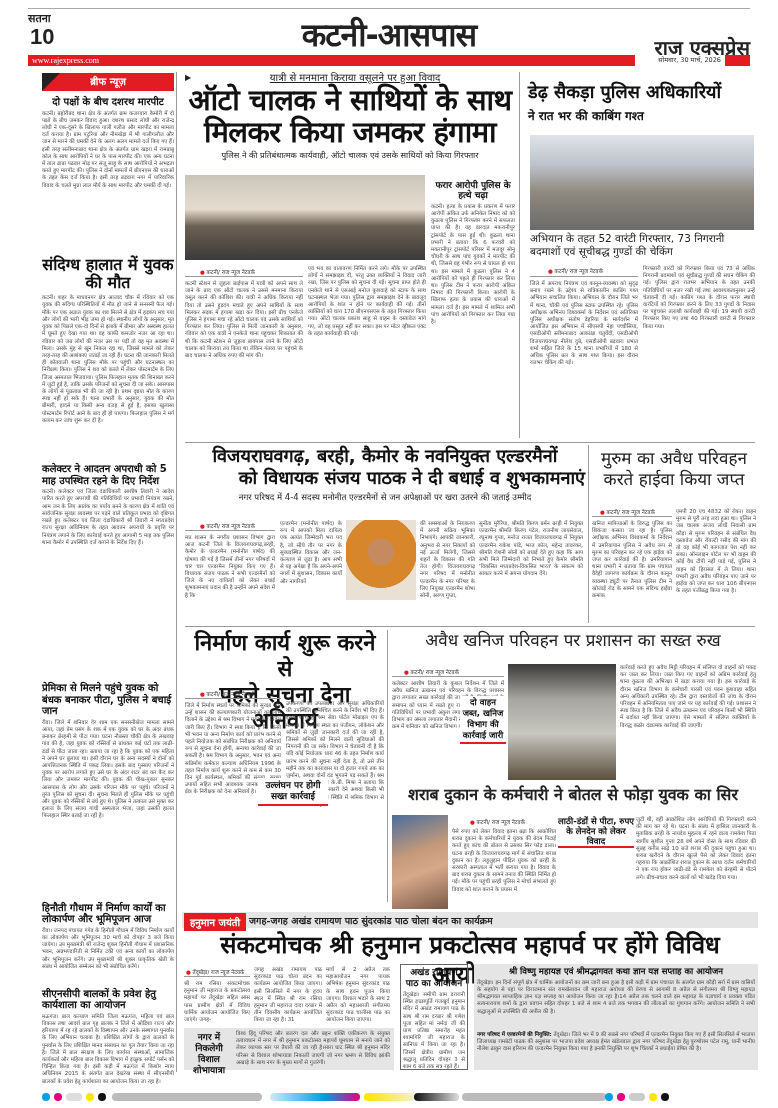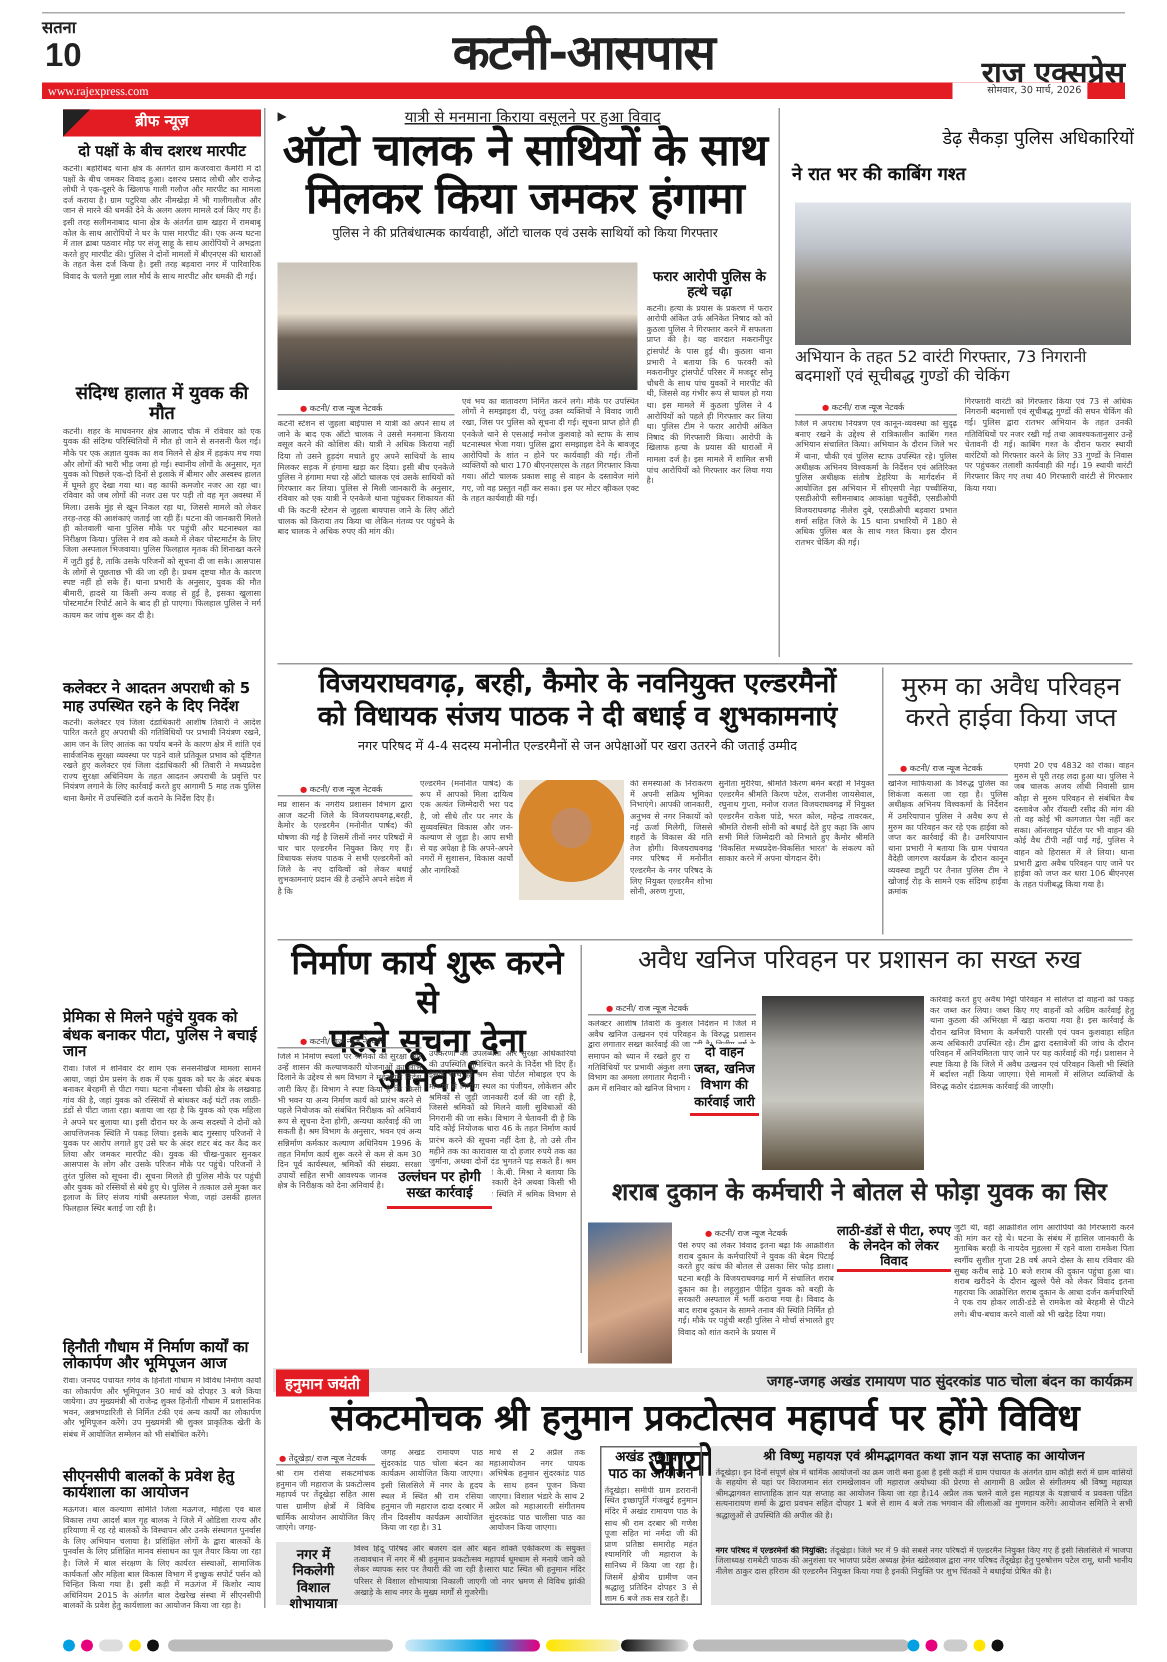--- a/index.html
+++ b/index.html
@@ -44,21 +44,21 @@
 <div class="abs brief-banner">ब्रीफ न्यूज़</div>
 <div class="abs brief-tri"></div>
 <div class="abs col-rule" style="left:176px;top:72px;height:1000px;"></div>
 
 <div class="abs" style="left:42px;top:96px;width:132px;">
   <div>
     <div class="hd" style="font-size:10px;text-align:center;">दो पक्षों के बीच दशरथ मारपीट</div>
     <div class="body-text" style="height:101px;margin-top:2px;">कटनी। बहोरीबंद थाना क्षेत्र के अंतर्गत ग्राम कजरवारा कैमोरी में दो पक्षों के बीच जमकर विवाद हुआ। दशरथ प्रसाद लोधी और राजेन्द्र लोधी ने एक-दूसरे के खिलाफ गाली गलौज और मारपीट का मामला दर्ज कराया है। ग्राम पटुरिया और नीमखेड़ा में भी गालीगलौज और जान से मारने की धमकी देने के अलग अलग मामले दर्ज किए गए हैं। इसी तरह सलीमनाबाद थाना क्षेत्र के अंतर्गत ग्राम खड़रा में रामबाबू कोल के साथ आरोपियों ने घर के पास मारपीट की। एक अन्य घटना में ताल ढाबा पठवार मोड़ पर संजू साहू के साथ आरोपियों ने अभद्रता करते हुए मारपीट की। पुलिस ने दोनों मामलों में बीएनएस की धाराओं के तहत केस दर्ज किया है। इसी तरह बड़वारा नगर में पारिवारिक विवाद के चलते मुन्ना लाल मौर्य के साथ मारपीट और धमकी दी गई।</div>
   </div>
   <div style="margin-top:3px;">
-    <div class="hd" style="font-size:12px;text-align:center;margin-top:45px;">संदिग्ध हालात में युवक की मौत</div>
+    <div class="hd" style="font-size:16px;text-align:center;margin-top:45px;">संदिग्ध हालात में युवक की मौत</div>
     <div class="body-text" style="height:166px;margin-top:2px;">कटनी। शहर के माधवनगर क्षेत्र आजाद चौक में रविवार को एक युवक की संदिग्ध परिस्थितियों में मौत हो जाने से सनसनी फैल गई। मौके पर एक अज्ञात युवक का शव मिलने से क्षेत्र में हड़कंप मच गया और लोगों की भारी भीड़ जमा हो गई। स्थानीय लोगों के अनुसार, मृत युवक को पिछले एक-दो दिनों से इलाके में बीमार और अस्वस्थ हालत में घूमते हुए देखा गया था। वह काफी कमजोर नजर आ रहा था। रविवार को जब लोगों की नजर उस पर पड़ी तो वह मृत अवस्था में मिला। उसके मुंह से खून निकल रहा था, जिससे मामले को लेकर तरह-तरह की आशंकाएं जताई जा रही हैं। घटना की जानकारी मिलते ही कोतवाली थाना पुलिस मौके पर पहुंची और घटनास्थल का निरीक्षण किया। पुलिस ने शव को कब्जे में लेकर पोस्टमार्टम के लिए जिला अस्पताल भिजवाया। पुलिस फिलहाल मृतक की शिनाख्त करने में जुटी हुई है, ताकि उसके परिजनों को सूचना दी जा सके। आसपास के लोगों से पूछताछ भी की जा रही है। प्रथम दृष्टया मौत के कारण स्पष्ट नहीं हो सके हैं। थाना प्रभारी के अनुसार, युवक की मौत बीमारी, हादसे या किसी अन्य वजह से हुई है, इसका खुलासा पोस्टमार्टम रिपोर्ट आने के बाद ही हो पाएगा। फिलहाल पुलिस ने मर्ग कायम कर जांच शुरू कर दी है।</div>
   </div>
   <div style="margin-top:3px;">
     <div class="hd" style="font-size:10px;">कलेक्टर ने आदतन अपराधी को 5 माह उपस्थित रहने के दिए निर्देश</div>
     <div class="body-text" style="height:180px;margin-top:2px;">कटनी। कलेक्टर एवं जिला दंडाधिकारी आशीष तिवारी ने आदेश पारित करते हुए अपराधी की गतिविधियों पर प्रभावी नियंत्रण रखने, आम जन के लिए आतंक का पर्याय बनने के कारण क्षेत्र में शांति एवं सार्वजनिक सुरक्षा व्यवस्था पर पड़ने वाले प्रतिकूल प्रभाव को दृष्टिगत रखते हुए कलेक्टर एवं जिला दंडाधिकारी श्री तिवारी ने मध्यप्रदेश राज्य सुरक्षा अधिनियम के तहत आदतन अपराधी के प्रवृत्ति पर नियंत्रण लगाने के लिए कार्रवाई करते हुए आगामी 5 माह तक पुलिस थाना कैमोर में उपस्थिति दर्ज कराने के निर्देश दिए हैं।</div>
   </div>
   <div style="margin-top:14px;">
     <div class="hd" style="font-size:10px;">प्रेमिका से मिलने पहुंचे युवक को बंधक बनाकर पीटा, पुलिस ने बचाई जान</div>
     <div class="body-text" style="height:180px;margin-top:2px;">रीवा। जिले में शनिवार देर शाम एक सनसनीखेज मामला सामने आया, जहां प्रेम प्रसंग के शक में एक युवक को घर के अंदर बंधक बनाकर बेरहमी से पीटा गया। घटना नौबस्ता चौकी क्षेत्र के लखवाड़ गांव की है, जहां युवक को रस्सियों से बांधकर कई घंटों तक लाठी-डंडों से पीटा जाता रहा। बताया जा रहा है कि युवक को एक महिला ने अपने घर बुलाया था। इसी दौरान घर के अन्य सदस्यों ने दोनों को आपत्तिजनक स्थिति में पकड़ लिया। इसके बाद गुस्साए परिजनों ने युवक पर आरोप लगाते हुए उसे घर के अंदर शटर बंद कर कैद कर लिया और जमकर मारपीट की। युवक की चीख-पुकार सुनकर आसपास के लोग और उसके परिजन मौके पर पहुंचे। परिजनों ने तुरंत पुलिस को सूचना दी। सूचना मिलते ही पुलिस मौके पर पहुंची और युवक को रस्सियों से बंधे हुए थे। पुलिस ने तत्काल उसे मुक्त कर इलाज के लिए संजय गांधी अस्पताल भेजा, जहां उसकी हालत फिलहाल स्थिर बताई जा रही है।</div>
   </div>
@@ -86,35 +86,35 @@
 <div class="abs hrule" style="left:185px;top:276px;width:118px;"></div>
 <div class="abs body-text" style="left:185px;top:280px;width:118px;height:158px;">कटनी स्टेशन से जुहला बाईपास में यात्री को अपने साथ ले जाने के बाद एक ऑटो चालक ने उससे मनमाना किराया वसूल करने की कोशिश की। यात्री ने अधिक किराया नहीं दिया तो उसने हुड़दंग मचाते हुए अपने साथियों के साथ मिलकर सड़क में हंगामा खड़ा कर दिया। इसी बीच एनकेजे पुलिस ने हंगामा मचा रहे ऑटो चालक एवं उसके साथियों को गिरफ्तार कर लिया। पुलिस से मिली जानकारी के अनुसार, रविवार को एक यात्री ने एनकेजे थाना पहुंचकर शिकायत की थी कि कटनी स्टेशन से जुहला बायपास जाने के लिए ऑटो चालक को किराया तय किया था लेकिन गंतव्य पर पहुंचने के बाद चालक ने अधिक रुपए की मांग की।</div>
 <div class="abs body-text" style="left:308px;top:265px;width:118px;height:173px;">एवं भय का वातावरण निर्मित करने लगे। मौके पर उपस्थित लोगों ने समझाइश दी, परंतु उक्त व्यक्तियों ने विवाद जारी रखा, जिस पर पुलिस को सूचना दी गई। सूचना प्राप्त होते ही एनकेजे थाने से एसआई मनोज कुशवाहे को स्टाफ के साथ घटनास्थल भेजा गया। पुलिस द्वारा समझाइश देने के बावजूद आरोपियों के शांत न होने पर कार्यवाही की गई। तीनों व्यक्तियों को धारा 170 बीएनएसएस के तहत गिरफ्तार किया गया। ऑटो चालक प्रकाश साहू से वाहन के दस्तावेज मांगे गए, जो वह प्रस्तुत नहीं कर सका। इस पर मोटर व्हीकल एक्ट के तहत कार्यवाही की गई।</div>
 <div class="abs" style="left:431px;top:180px;width:84px;">
   <div class="hd" style="font-size:9px;text-align:center;">फरार आरोपी पुलिस के हत्थे चढ़ा</div>
   <div class="body-text" style="height:238px;margin-top:2px;">कटनी। हत्या के प्रयास के प्रकरण में फरार आरोपी अंकित उर्फ अनिकेत निषाद को को कुठला पुलिस ने गिरफ्तार करने में सफलता प्राप्त की है। यह वारदात मकरानीपुर ट्रांसपोर्ट के पास हुई थी। कुठला थाना प्रभारी ने बताया कि 6 फरवरी को मकरानीपुर ट्रांसपोर्ट परिसर में मजदूर सोनू चौधरी के साथ पांच युवकों ने मारपीट की थी, जिससे वह गंभीर रूप से घायल हो गया था। इस मामले में कुठला पुलिस ने 4 आरोपियों को पहले ही गिरफ्तार कर लिया था। पुलिस टीम ने फरार आरोपी अंकित निषाद की गिरफ्तारी किया। आरोपी के खिलाफ हत्या के प्रयास की धाराओं में मामला दर्ज है। इस मामले में शामिल सभी पांच आरोपियों को गिरफ्तार कर लिया गया है।</div>
 </div>
 <div class="abs col-rule" style="left:519px;top:72px;height:366px;"></div>
 
 <div class="abs" style="left:528px;top:80px;width:228px;">
-  <div class="hd" style="font-size:12px;text-align:right;line-height:24px;font-weight:normal;">डेढ़ सैकड़ा पुलिस अधिकारियों</div>
+  <div class="hd" style="font-size:18px;text-align:left;line-height:24px;font-weight:bold;">डेढ़ सैकड़ा पुलिस अधिकारियों</div>
   <div class="hd" style="font-size:12px;line-height:24px;">ने रात भर की काबिंग गश्त</div>
 </div>
 <div class="abs photo" style="left:530px;top:135px;width:224px;height:95px;background:linear-gradient(180deg,#dfe3ea 0%,#bfc4cc 30%,#8f8a80 60%,#6a6a6a 100%);"></div>
 <div class="abs" style="left:530px;top:232px;width:224px;font-size:10.5px;line-height:13px;">अभियान के तहत 52 वारंटी गिरफ्तार, 73 निगरानी बदमाशों एवं सूचीबद्ध गुण्डों की चेकिंग</div>
 <div class="abs byline" style="left:548px;top:267px;">कटनी/ राज न्यूज नेटवर्क</div>
 <div class="abs hrule" style="left:530px;top:276px;width:108px;"></div>
 <div class="abs body-text" style="left:530px;top:280px;width:108px;height:158px;">जिले में अपराध नियंत्रण एवं कानून-व्यवस्था को सुदृढ़ बनाए रखने के उद्देश्य से रात्रिकालीन काबिंग गश्त अभियान संचालित किया। अभियान के दौरान जिले भर में थाना, चौकी एवं पुलिस स्टाफ उपस्थित रहे। पुलिस अधीक्षक अभिनय विश्वकर्मा के निर्देशन एवं अतिरिक्त पुलिस अधीक्षक संतोष डेहरिया के मार्गदर्शन में आयोजित इस अभियान में सीएसपी नेहा पच्चीसिया, एसडीओपी स्लीमनाबाद आकांक्षा चतुर्वेदी, एसडीओपी विजयराघवगढ़ नीलेश दुबे, एसडीओपी बड़वारा प्रभात शर्मा सहित जिले के 15 थाना प्रभारियों में 180 से अधिक पुलिस बल के साथ गश्त किया। इस दौरान रातभर चेकिंग की गई।</div>
 <div class="abs body-text" style="left:643px;top:265px;width:112px;height:173px;">गिरफ्तारी वारंटी को गिरफ्तार किया एवं 73 से अधिक निगरानी बदमाशों एवं सूचीबद्ध गुण्डों की सघन चेकिंग की गई। पुलिस द्वारा रातभर अभियान के तहत उनकी गतिविधियों पर नजर रखी गई तथा आवश्यकतानुसार उन्हें चेतावनी दी गई। काबिंग गश्त के दौरान फरार स्थायी वारंटियों को गिरफ्तार करने के लिए 33 गुण्डों के निवास पर पहुंचकर तलाशी कार्यवाही की गई। 19 स्थायी वारंटी गिरफ्तार किए गए तथा 40 गिरफ्तारी वारंटी से गिरफ्तार किया गया।</div>
 
 <div class="abs hrule" style="left:185px;top:442px;width:570px;"></div>
 
 <div class="abs" style="left:185px;top:445px;width:400px;">
   <div class="hd" style="font-size:18px;text-align:center;line-height:22px;">विजयराघवगढ़, बरही, कैमोर के नवनियुक्त एल्डरमैनों</div>
-  <div class="hd" style="font-size:18px;text-align:center;line-height:22px;">को विधायक संजय पाठक ने दी बधाई व शुभकामनाएं</div>
+  <div class="hd" style="font-size:18px;text-align:right;line-height:22px;">को विधायक संजय पाठक ने दी बधाई व शुभकामनाएं</div>
   <div style="font-size:8.5px;text-align:center;margin-top:2px;">नगर परिषद में 4-4 सदस्य मनोनीत एल्डरमैनों से जन अपेक्षाओं पर खरा उतरने की जताई उम्मीद</div>
 </div>
 <div class="abs byline" style="left:200px;top:522px;">कटनी/ राज न्यूज नेटवर्क</div>
 <div class="abs hrule" style="left:185px;top:530px;width:90px;"></div>
 <div class="abs body-text" style="left:185px;top:534px;width:90px;height:88px;">मप्र शासन के नगरीय प्रशासन विभाग द्वारा आज कटनी जिले के विजयराघवगढ़,बरही, कैमोर के एल्डरमैन (मनोनीत पार्षद) की घोषणा की गई है जिसमें तीनों नगर परिषदों में चार चार एल्डरमैन नियुक्त किए गए हैं। विधायक संजय पाठक ने सभी एल्डरमैनों को जिले के नए दायित्वों को लेकर बधाई शुभकामनाएं प्रदान की है उन्होंने अपने संदेश में है कि</div>
 <div class="abs body-text" style="left:280px;top:520px;width:62px;height:102px;">एल्डरमैन (मनोनीत पार्षद) के रूप में आपको मिला दायित्व एक अत्यंत जिम्मेदारी भरा पद है, जो सीधे तौर पर नगर के सुव्यवस्थित विकास और जन-कल्याण से जुड़ा है। आप सभी से यह अपेक्षा है कि अपने-अपने नगरों में सुशासन, विकास कार्यों और नागरिकों</div>
 <div class="abs photo" style="left:346px;top:520px;width:70px;height:80px;background:radial-gradient(circle at 50% 40%,#c58a60 0 22%,#d8862b 23% 60%,#e9e1d4 61%);"></div>
 <div class="abs body-text" style="left:420px;top:520px;width:55px;height:102px;">की समस्याओं के निराकरण में अपनी सक्रिय भूमिका निभाएंगे। आपकी जानकारी, अनुभव से नगर निकायों को नई ऊर्जा मिलेगी, जिससे शहरों के विकास की गति तेज होगी। विजयराघवगढ़ नगर परिषद में मनोनीत एल्डरमैन के नगर परिषद के लिए नियुक्त एल्डरमैन शोभा सोनी, अरुण गुप्ता,</div>
 <div class="abs body-text" style="left:479px;top:520px;width:104px;height:102px;">सुनीता मुरैरिया, श्रीमति किरण बर्मन बरही में नियुक्त एल्डरमैन श्रीमति किरण पटेल, राजनीश जायसेवाल, रघुनाथ गुप्ता, मनोज राजत विजयराघवगढ़ में नियुक्त एल्डरमैन राकेश पांडे, भरत कोल, महेन्द्र तावरकर, श्रीमति रोशनी सोनी को बधाई देते हुए कहा कि आप सभी मिले जिम्मेदारी को निभाते हुए कैमोर श्रीमति 'विकसित मध्यप्रदेश-विकसित भारत' के संकल्प को साकार करने में अपना योगदान देंगे।</div>
 <div class="abs col-rule" style="left:588px;top:445px;height:178px;"></div>
@@ -151,21 +151,21 @@
 
 <div class="abs" style="left:390px;top:785px;width:366px;font-size:16px;text-align:center;line-height:20px;font-weight:bold;">शराब दुकान के कर्मचारी ने बोतल से फोड़ा युवक का सिर</div>
 <div class="abs photo" style="left:392px;top:815px;width:56px;height:94px;background:linear-gradient(160deg,#4a6d9a 0%,#c49a7a 40%,#d7a88a 60%,#7a5a4a 100%);"></div>
 <div class="abs byline" style="left:470px;top:818px;">कटनी/ राज न्यूज नेटवर्क</div>
 <div class="abs body-text" style="left:452px;top:828px;width:104px;height:80px;">पैसे रुपए को लेकर विवाद इतना बढ़ा कि आक्रोशित शराब दुकान के कर्मचारियों ने युवक की बेदम पिटाई करते हुए कांच की बोतल से उसका सिर फोड़ डाला। घटना बरही के विजयराघवगढ़ मार्ग में संचालित शराब दुकान का है। लहूलुहान पीड़ित युवक को बरही के सरकारी अस्पताल में भर्ती कराया गया है। विवाद के बाद शराब दुकान के सामने तनाव की स्थिति निर्मित हो गई। मौके पर पहुंची बरही पुलिस ने मोर्चा संभालते हुए विवाद को शांत कराने के प्रयास में</div>
 <div class="abs pull" style="left:558px;top:816px;width:76px;font-size:8.5px;line-height:10px;">लाठी-डंडों से पीटा, रुपए के लेनदेन को लेकर विवाद</div>
 <div class="abs body-text" style="left:636px;top:816px;width:120px;height:92px;">जुटी थी, वहीं आक्रोशित लोग आरोपियों की गिरफ्तारी करने की मांग कर रहे थे। घटना के संबंध में हासिल जानकारी के मुताबिक बरही के नायदेव मुहल्ला में रहने वाला रामकेश पिता स्वर्गीय सुशील गुप्ता 28 वर्ष अपने दोस्त के साथ रविवार की सुबह करीब साढ़े 10 बजे शराब की दुकान पहुंचा हुआ था। शराब खरीदने के दौरान खुल्ले पैसे को लेकर विवाद इतना गहराया कि आक्रोशित शराब दुकान के आधा दर्जन कर्मचारियों ने एक राय होकर लाठी-डंडे से रामकेश को बेरहमी से पीटने लगे। बीच-बचाव करने वालों को भी खदेड़ दिया गया।</div>
 
 <div class="abs gray-strip" style="left:182px;top:912px;width:576px;height:16px;"></div>
 <div class="abs hanuman-tag" style="left:184px;top:913px;">हनुमान जयंती</div>
-<div class="abs" style="left:259px;top:914px;width:496px;text-align:right;font-size:9.5px;font-weight:bold;">जगह-जगह अखंड रामायण पाठ सुंदरकांड पाठ चोला बंदन का कार्यक्रम</div>
+<div class="abs" style="left:249px;top:914px;width:496px;text-align:left;font-size:9.5px;font-weight:bold;">जगह-जगह अखंड रामायण पाठ सुंदरकांड पाठ चोला बंदन का कार्यक्रम</div>
 <div class="abs hd" style="left:182px;top:930px;width:576px;text-align:center;font-size:24px;line-height:30px;">संकटमोचक श्री हनुमान प्रकटोत्सव महापर्व पर होंगे विविध आयोजन</div>
 
 <div class="abs byline" style="left:186px;top:968px;">तेंदूखेड़ा/ राज न्यूज नेटवर्क</div>
 <div class="abs hrule" style="left:184px;top:976px;width:66px;"></div>
 <div class="abs body-text" style="left:184px;top:980px;width:66px;height:44px;">श्री राम रसिया संकटमोचक हनुमान जी महाराज के प्रकटोत्सव महापर्व पर तेंदूखेड़ा सहित आस पास ग्रामीण क्षेत्रों में विविध धार्मिक आयोजन आयोजित किए जाएंगे। जगह-</div>
 <div class="abs body-text" style="left:254px;top:966px;width:68px;height:58px;">जगह अखंड रामायण पाठ सुंदरकांड पाठ चोला बंदन का कार्यक्रम आयोजित किया जाएगा।इसी सिलसिले में नगर के हृदय स्थल में स्थित श्री राम रसिया हनुमान जी महाराज दादा दरबार में तीन दिवसीय कार्यक्रम आयोजित किया जा रहा है। 31</div>
 <div class="abs body-text" style="left:326px;top:966px;width:64px;height:58px;">मार्च से 2 अप्रैल तक महाआयोजन नगर पायक अभिषेक हनुमान सुंदरकांड पाठ के साथ हवन पूजन किया जाएगा। विशाल भंडारे के साथ 2 अप्रैल को महाआरती संगीतमय सुंदरकांड पाठ चालीसा पाठ का आयोजन किया जाएगा।</div>
 
 <div class="abs gray-strip" style="left:184px;top:1028px;width:210px;height:42px;">
   <div class="hd" style="position:absolute;left:2px;top:4px;width:46px;font-size:9px;text-align:center;line-height:11px;">नगर में निकलेगी विशाल शोभायात्रा</div>

